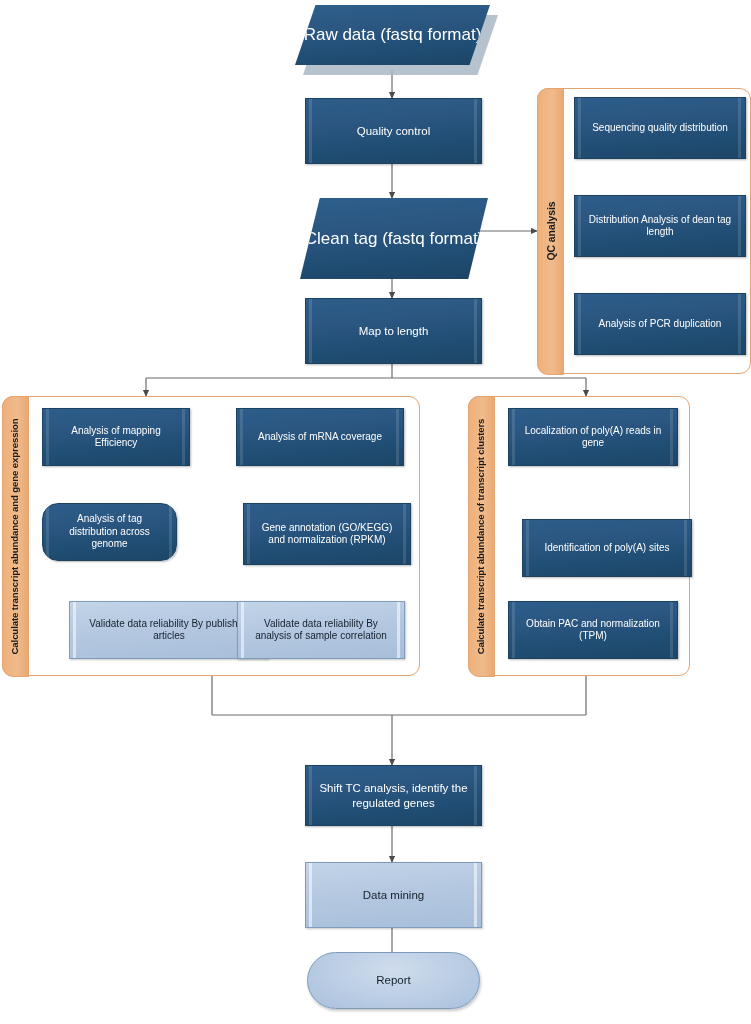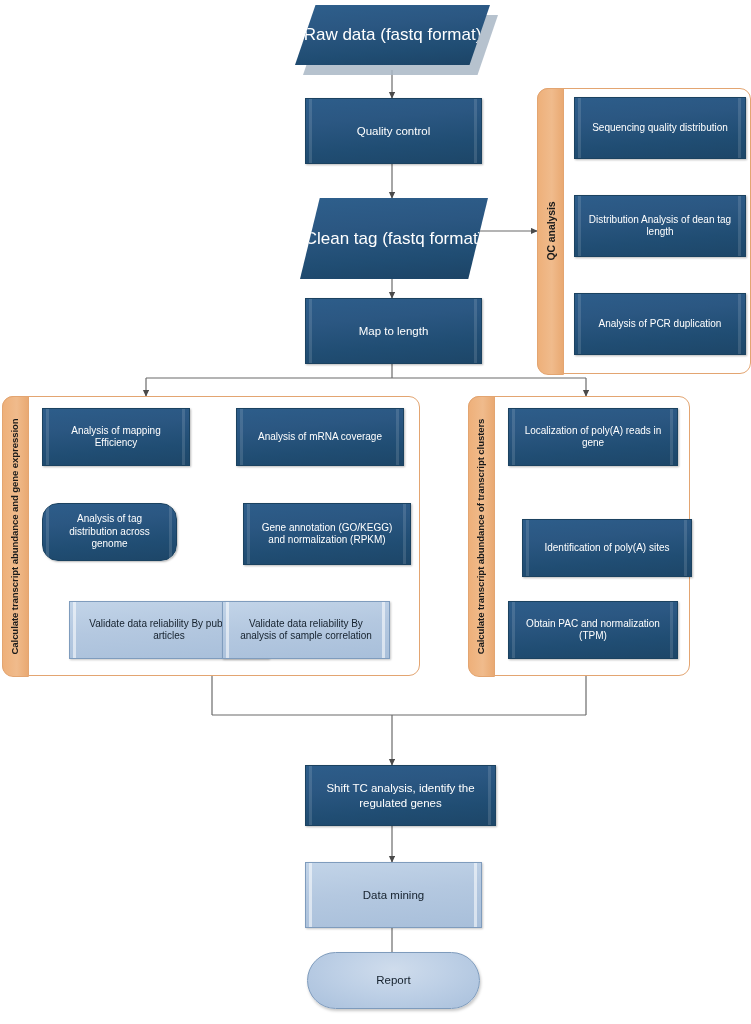--- a/index.html
+++ b/index.html
@@ -184,41 +184,41 @@
     <div class="node light" style="left:39px;top:204px;width:200px;height:58px;margin-left:27px;">
       <span class="txt small">Validate data reliability By published articles</span>
     </div>
 
     <div class="node dark" style="left:233px;top:11px;width:168px;height:58px;">
       <span class="txt small">Analysis of mRNA coverage</span>
     </div>
     <div class="node dark" style="left:240px;top:106px;width:168px;height:62px;">
       <span class="txt small">Gene annotation (GO/KEGG) and normalization (RPKM)</span>
     </div>
-    <div class="node light" style="left:219px;top:204px;width:168px;height:58px;">
+    <div class="node light" style="left:234px;top:204px;width:168px;height:58px;">
       <span class="txt small">Validate data reliability By analysis of sample correlation</span>
     </div>
   </div>
 
   <div class="group" style="left:468px;top:396px;width:222px;height:280px;">
     <div class="tab">
       <span class="vlabel" style="font-size:9.6px;">Calculate transcript abundance of transcript clusters</span>
     </div>
     <div class="node dark" style="left:39px;top:11px;width:170px;height:58px;">
       <span class="txt small">Localization of poly(A) reads in gene</span>
     </div>
     <div class="node dark" style="left:53px;top:106px;width:170px;height:58px;margin-top:16px;">
       <span class="txt small">Identification of  poly(A) sites</span>
     </div>
     <div class="node dark" style="left:39px;top:204px;width:170px;height:58px;">
       <span class="txt small">Obtain PAC and normalization (TPM)</span>
     </div>
   </div>
 
-  <div class="node dark" style="left:305px;top:765px;width:191px;height:61px;">
+  <div class="node dark" style="left:305px;top:765px;width:177px;height:61px;">
     <span class="txt">Shift TC analysis, identify the regulated genes</span>
   </div>
 
   <div class="node light" style="left:305px;top:862px;width:177px;height:66px;">
     <span class="txt">Data mining</span>
   </div>
 
   <div class="node pill" style="left:307px;top:952px;width:173px;height:57px;">
     <span class="txt">Report</span>
   </div>

